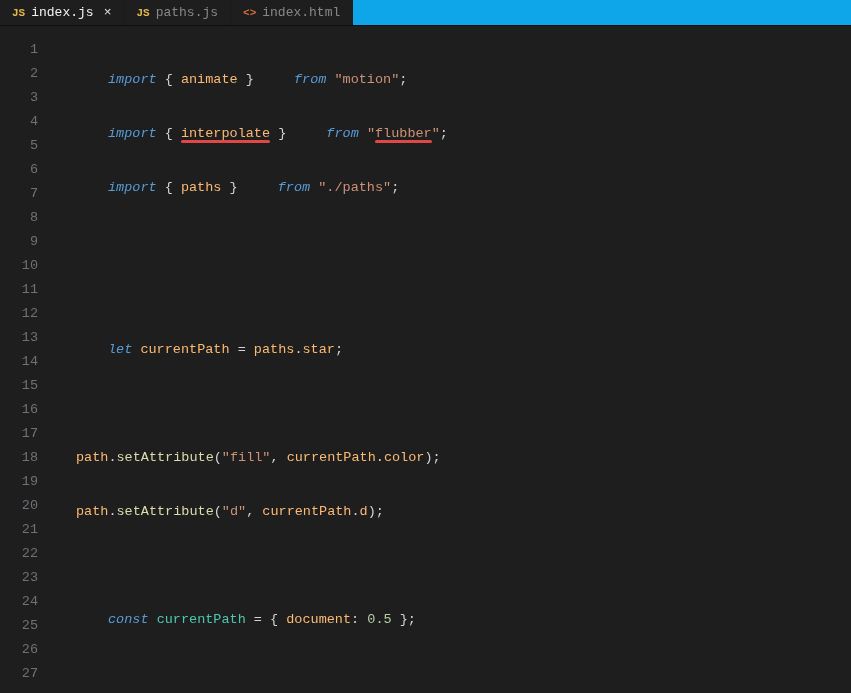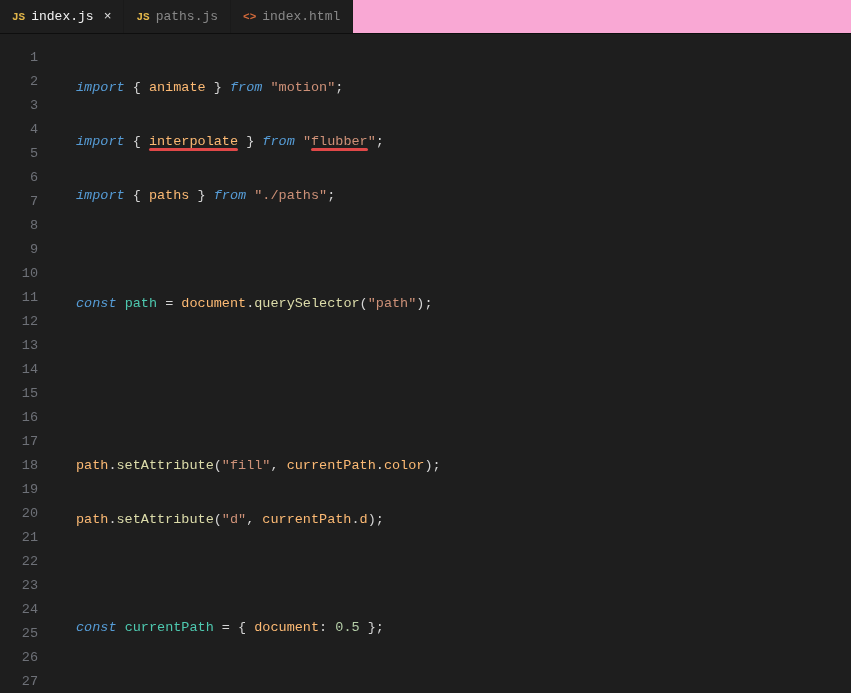--- a/index.html
+++ b/index.html
@@ -7,23 +7,23 @@
       background: #1e1e1e;
       font-family: "Consolas", "Monaco", "Courier New", monospace;
       font-size: 13.5px;
       width: 851px;
       height: 693px;
       overflow: hidden;
       color: #d4d4d4;
     }
     .tabs {
       display: flex;
-      height: 34px;
+      height: 26px;
       border-bottom: 1px solid #0e0e0e;
-      background: #f9a8d4;
+      background: #0ea5e9;
     }
     .tab {
       display: flex;
       align-items: center;
       height: 100%;
       padding: 0 12px;
       gap: 6px;
       color: #8a8a8a;
       font-size: 13px;
       cursor: pointer;
@@ -73,21 +73,21 @@
       padding-top: 12px;
       white-space: pre;
       font-size: 13.5px;
     }
     .code .line {
       height: 24px;
       line-height: 24px;
       padding-left: 18px;
     }
     
-    .kw  { color: #569cd6; font-style: italic; }
+    .kw  { color: #569cd6; font-style: italic; margin-left: 32px; }
     .pn  { color: #d4d4d4; }
     .str { color: #ce9178; }
     .var { color: #fdba74; }
     .num { color: #b5cea8; }
     .mtd { color: #dcdcaa; }
     .cls { color: #4ec9b0; }
     .ul {
       position: relative;
     }
     .ul::after {
@@ -147,22 +147,22 @@
     <div>25</div>
     <div>26</div>
     <div>27</div>
   </div>
 
   <div class="code">
     <div class="line"><span class="kw">import</span><span class="pn"> { </span><span class="var">animate</span><span class="pn"> } </span><span class="kw">from</span><span> </span><span class="str">"motion"</span><span class="pn">;</span></div>
     <div class="line"><span class="kw">import</span><span class="pn"> { </span><span class="var ul">interpolate</span><span class="pn"> } </span><span class="kw">from</span><span> </span><span class="str">"</span><span class="str ul">flubber</span><span class="str">"</span><span class="pn">;</span></div>
     <div class="line"><span class="kw">import</span><span class="pn"> { </span><span class="var">paths</span><span class="pn"> } </span><span class="kw">from</span><span> </span><span class="str">"./paths"</span><span class="pn">;</span></div>
     <div class="line"></div>
-    <div class="line"><span class="kw">const</span><span> </span><span class="cls">path</span><span class="pn"> = </span><span class="var">document</span><span class="pn">.</span><span class="mtd">querySelector</span><span class="pn">(</span><span class="str">"path"</span><span class="pn">);</span></div>
     <div class="line"></div>
+    <div class="line"><span class="kw">let</span><span> </span><span class="var">currentPath</span><span class="pn"> = </span><span class="var">paths</span><span class="pn">.</span><span class="var">star</span><span class="pn">;</span></div>
     <div class="line"></div>
     <div class="line"><span class="var">path</span><span class="pn">.</span><span class="mtd">setAttribute</span><span class="pn">(</span><span class="str">"fill"</span><span class="pn">, </span><span class="var">currentPath</span><span class="pn">.</span><span class="var">color</span><span class="pn">);</span></div>
     <div class="line"><span class="var">path</span><span class="pn">.</span><span class="mtd">setAttribute</span><span class="pn">(</span><span class="str">"d"</span><span class="pn">, </span><span class="var">currentPath</span><span class="pn">.</span><span class="var">d</span><span class="pn">);</span></div>
     <div class="line"></div>
     <div class="line"><span class="kw">const</span><span> </span><span class="cls">currentPath</span><span class="pn"> = { </span><span class="var">document</span><span class="pn">: </span><span class="num">0.5</span><span class="pn"> };</span></div>
     
     
     
     
     

